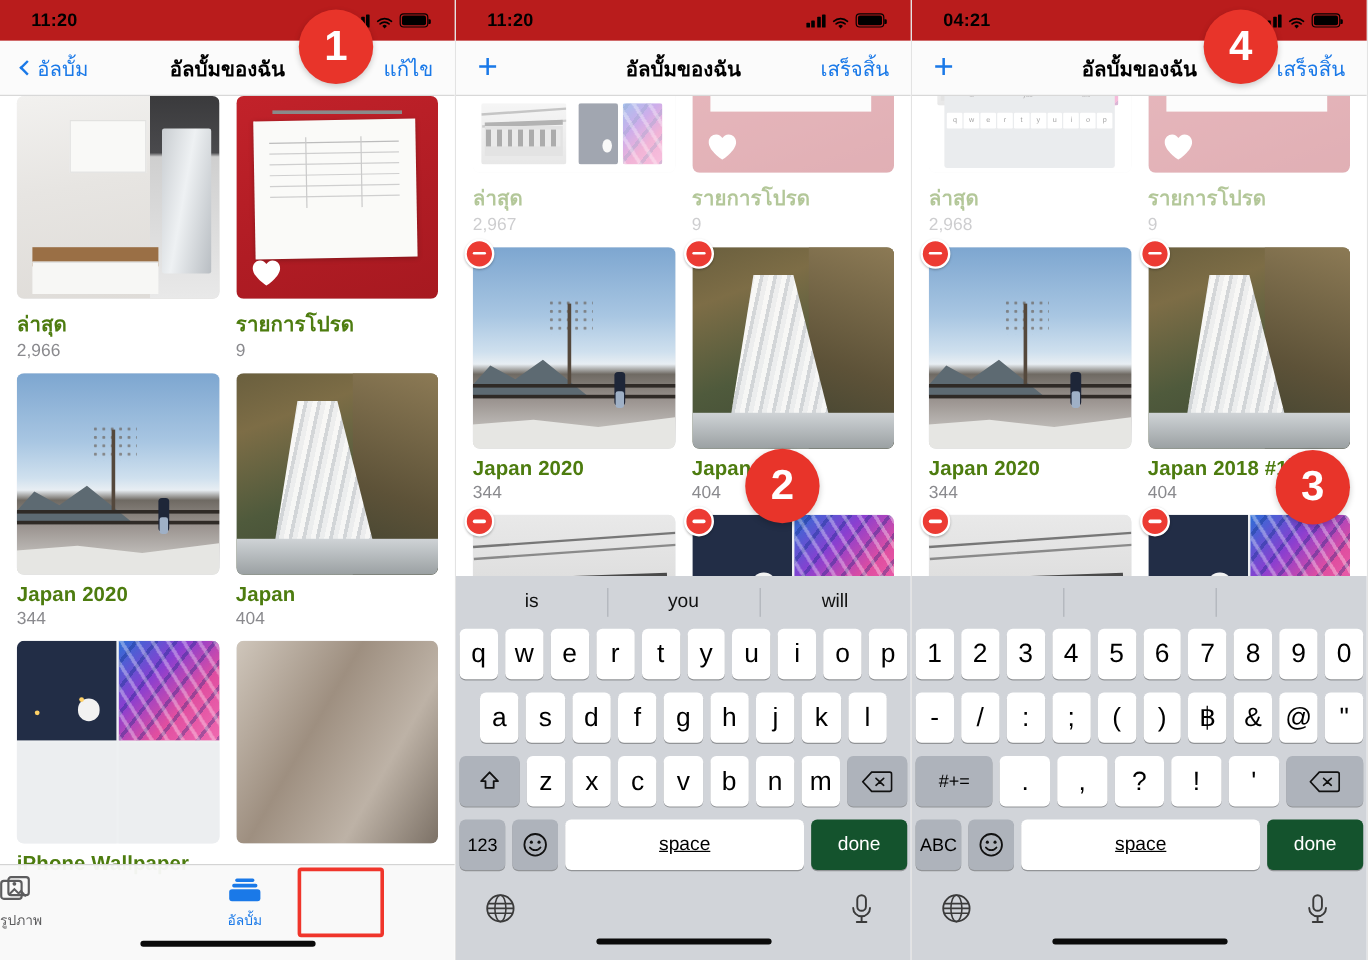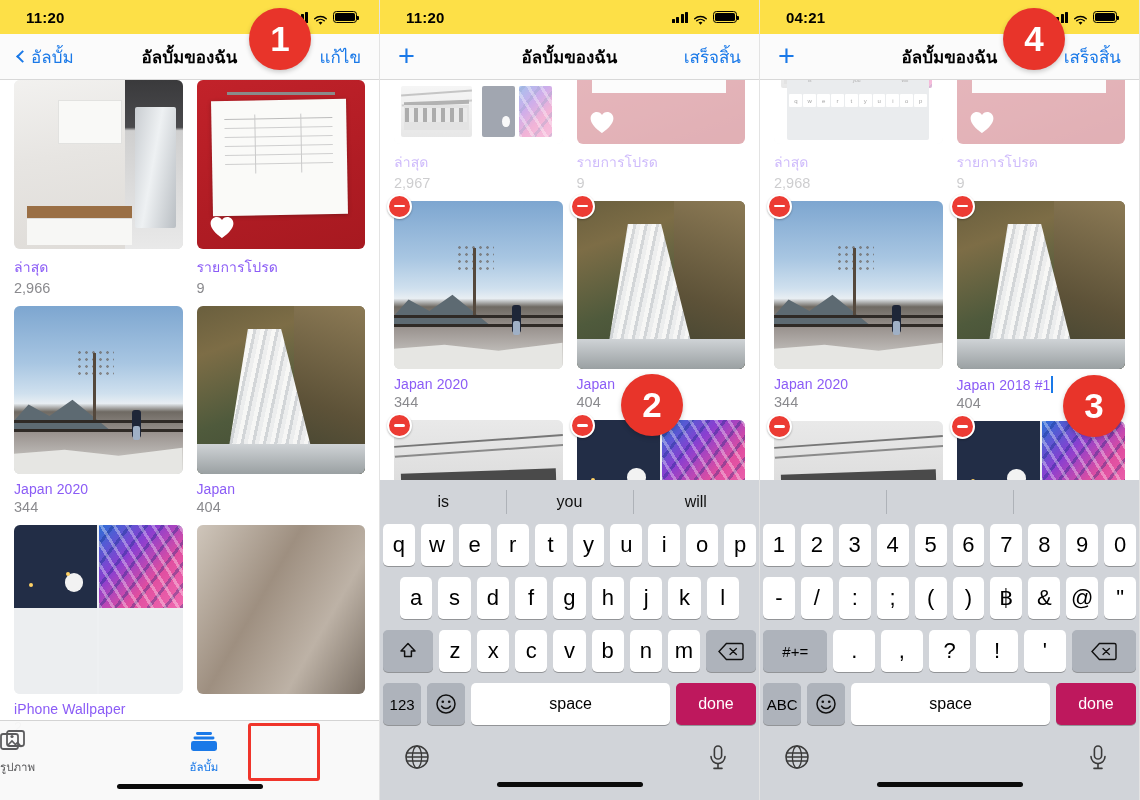--- a/index.html
+++ b/index.html
@@ -17,21 +17,21 @@
     overflow: hidden;
     border-right: 1px solid #e3e3e3;
   }
   .panel:last-child { border-right: none; }
 
   
   .statusbar {
     position: relative; height: 34px;
     display: flex; align-items: center; justify-content: space-between;
     padding: 0 22px 0 26px;
-    background: #fde047;
+    background: #b91c1c;
     z-index: 30;
   }
   .clock { font-size: 15px; font-weight: bold; color: #000; letter-spacing: .2px; }
   .status-right { display: flex; align-items: center; gap: 5px; }
   .bars { display: flex; align-items: flex-end; gap: 1.5px; height: 11px; }
   .bars i { display: block; width: 3px; background: #000; border-radius: .6px; }
   .bars i:nth-child(1){height:4px} .bars i:nth-child(2){height:6px}
   .bars i:nth-child(3){height:8.5px} .bars i:nth-child(4){height:11px}
   .wifi { width: 15px; height: 11px; position: relative; }
   .batt { width: 24px; height: 12px; border: 1.4px solid #000; border-radius: 3.4px; position: relative; padding: 1.4px; }
@@ -60,21 +60,21 @@
   .content { position: relative; height: 720px; overflow: hidden; background: #fff; }
   .grid { display: grid; grid-template-columns: 1fr 1fr; column-gap: 14px; row-gap: 0; padding: 0 14px; }
   .album { position: relative; padding-bottom: 10px; }
   .album-thumb {
     position: relative; width: 100%; aspect-ratio: 1 / 1;
     border-radius: 6px; overflow: hidden; background: #eef0f2;
     display: grid;
   }
   .album-thumb.single { grid-template-columns: 1fr; }
   .album-thumb.quad { grid-template-columns: 1fr 1fr; grid-template-rows: 1fr 1fr; gap: 2px; }
-  .album-title { font-size: 14px; color: #8b5cf6; margin-top: 7px; letter-spacing: .1px; }
+  .album-title { font-size: 17px; color: #4d7c0f; margin-top: 7px; letter-spacing: .1px; font-weight: bold; }
   .album-count { font-size: 14.5px; color: #8a8a8e; margin-top: 2px; }
   .dim .album-title, .dim .album-count { opacity: .42; }
   .dim .album-thumb { opacity: .42; }
 
   .minus {
     position: absolute; left: -7px; top: -7px; width: 25px; height: 25px;
     border-radius: 50%; background: #ec3b33; border: 2px solid #fff;
     display: flex; align-items: center; justify-content: center; z-index: 12;
     box-shadow: 0 1px 2px rgba(0,0,0,.28);
   }
@@ -185,22 +185,22 @@
   .kb-row { display: flex; justify-content: center; gap: 6px; margin-bottom: 11px; padding: 0 3px; }
   .key {
     background: #fff; border-radius: 5px; height: 42px;
     display: flex; align-items: center; justify-content: center;
     font-size: 22px; color: #000; box-shadow: 0 1px 0 rgba(0,0,0,.3);
     flex: 1; min-width: 0;
   }
   .key.sm { font-size: 15px; }
   .key.grey { background: #aeb3bb; }
   .key.wide { flex: 1.55; }
-  .key.space { flex: 5.2; font-size: 16px; }
-  .key.blue { background: #be185d; color: #fff; font-size: 16px; flex: 2.1; }
+  .key.space { flex: 5.2; font-size: 16px; text-decoration: underline; }
+  .key.blue { background: #14532d; color: #fff; font-size: 16px; flex: 2.1; }
   .kb-row.mid { padding: 0 20px; }
   .kb-row.bot { padding: 0 3px; }
   .kb-bottombar { height: 62px; position: relative; }
   .kb-globe, .kb-mic { position: absolute; top: 8px; width: 26px; height: 26px; }
   .kb-globe { left: 24px; } .kb-mic { right: 26px; }
 
   
   .badge {
     position: absolute; border-radius: 50%; background: #e8342a; color: #fff;
     display: flex; align-items: center; justify-content: center;

